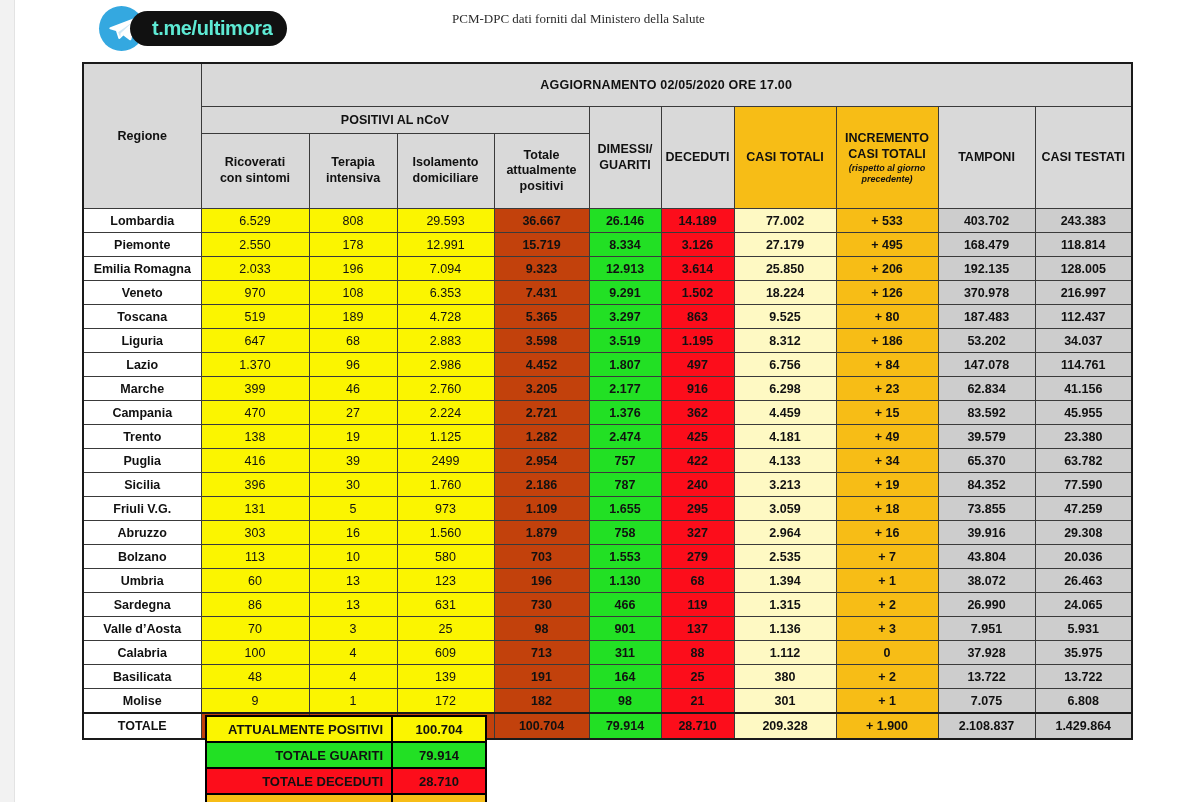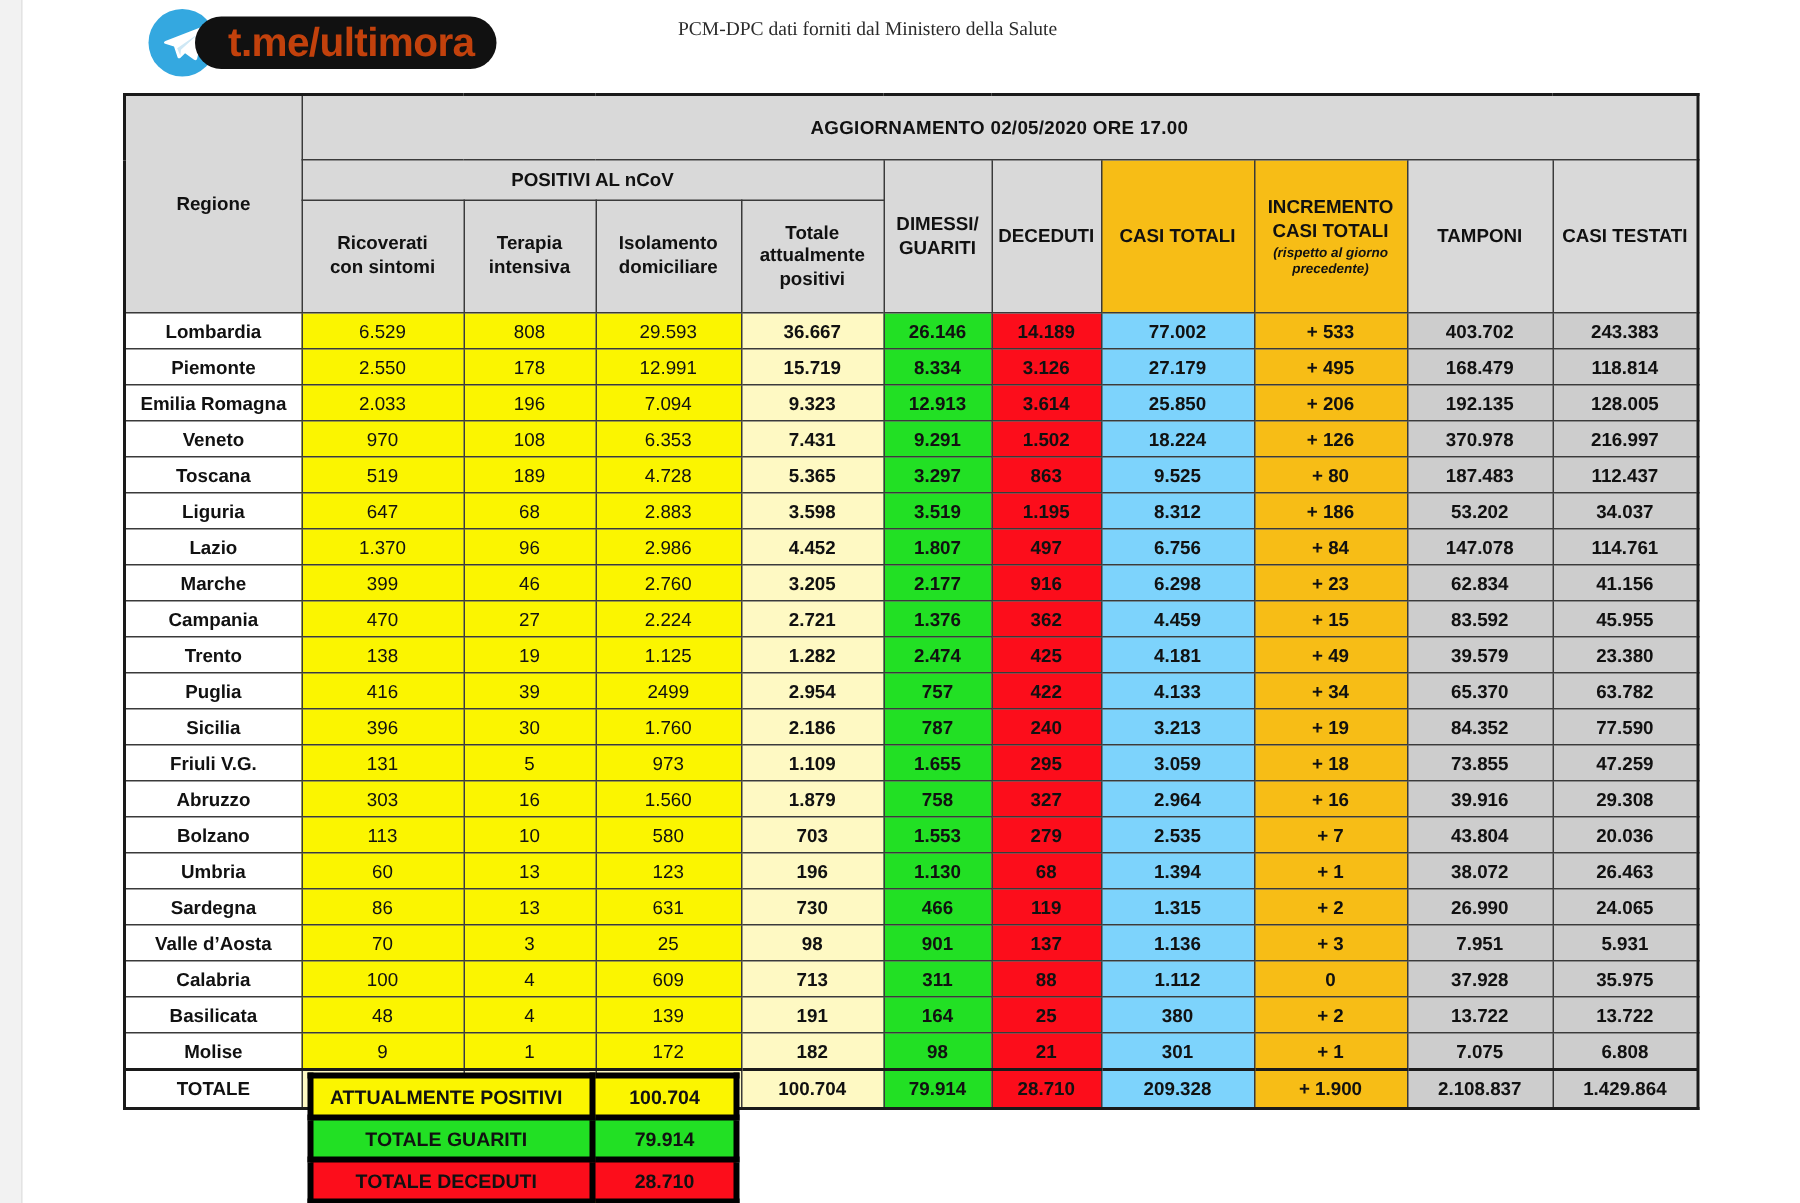--- a/index.html
+++ b/index.html
@@ -13,21 +13,21 @@
   
   .page-edge{position:absolute;left:0;top:0;width:14px;height:802px;background:#f2f2f2;border-right:1px solid #e3e3e3;}
 
   
   .topbar{position:absolute;left:0;top:0;width:1200px;height:58px;}
   .tg-logo{position:absolute;left:99px;top:6px;width:45px;height:45px;border-radius:50%;
            background:#34a8e0;display:flex;align-items:center;justify-content:center;}
   .tg-logo svg{display:block;}
   .tg-pill{position:absolute;left:130px;top:11px;height:35px;background:#111111;border-radius:18px;
            padding:0 15px 0 22px;display:flex;align-items:center;}
-  .tg-pill span{color:#c2410c;font-size:27px;font-weight:bold;letter-spacing:-0.4px;
+  .tg-pill span{color:#5eead4;font-size:20px;font-weight:bold;letter-spacing:-0.4px;
                 font-family:"Liberation Sans", sans-serif;}
   .src-note{position:absolute;left:452px;top:11px;font-size:13px;color:#2b2b2b;
             font-family:"Liberation Serif", serif;}
 
   
   .tbl-wrap{position:absolute;left:82px;top:62px;}
   table.main{border-collapse:collapse;table-layout:fixed;border:2px solid #1a1a1a;}
   table.main td,table.main th{
     border:1px solid #3a3a3a;
     font-size:12.5px;
@@ -39,36 +39,36 @@
   }
   .hdr-date{background:#d9d9d9;font-weight:bold;font-size:15px;letter-spacing:.2px;height:42px;}
   .hdr-group{background:#d9d9d9;font-weight:bold;font-size:13px;height:26px;}
   .hdr-sub{background:#d9d9d9;font-weight:bold;font-size:11.5px;line-height:1.25;height:74px;}
   .hdr-orange{background:#f7bd16;font-weight:bold;font-size:11.5px;line-height:1.25;}
   .hdr-orange .small-it{display:block;font-size:9px;font-style:italic;font-weight:bold;line-height:1.15;margin-top:1px;}
   .hdr-region{background:#d9d9d9;font-weight:bold;font-size:13px;}
 
   tr.row td{height:23px;}
   td.region{background:#ffffff;font-weight:bold;font-size:12.5px;}
-  td.y{background:#fef9c3;font-weight:bold;}
+  td.y{background:#c2410c;font-weight:bold;}
   td.y-plain{background:#fbf500;font-weight:normal;}
   td.g{background:#22e024;font-weight:bold;}
   td.r{background:#fc0d1b;font-weight:bold;color:#1d1d1d;}
-  td.o{background:#7dd3fc;font-weight:bold;}
+  td.o{background:#fef9c3;font-weight:bold;}
   td.o-inc{background:#f7bd16;font-weight:bold;}
   td.gr{background:#cdcdcd;font-weight:bold;}
   tr.total td{height:24px;border-top:2px solid #1a1a1a;font-weight:bold;}
   tr.total td.region{background:#ffffff;}
 
   
   .legend{position:absolute;left:205px;top:715px;}
   table.legend-tbl{border-collapse:collapse;table-layout:fixed;border:2px solid #1a1a1a;}
   table.legend-tbl td{
-    border:4px solid #000000;height:22px;font-size:13px;font-weight:bold;
-    font-family:"Liberation Sans", sans-serif;color:#111111;text-align:center;
+    border:2px solid #000000;height:22px;font-size:13px;font-weight:bold;
+    font-family:"Liberation Sans", sans-serif;color:#111111;
   }
   td.lg-label{text-align:right;padding-right:8px;width:175px;}
   td.lg-val{text-align:center;width:90px;}
 </style>
 </head>
 <body>
 
 <div class="page-edge"></div>
 
 <div class="topbar">

